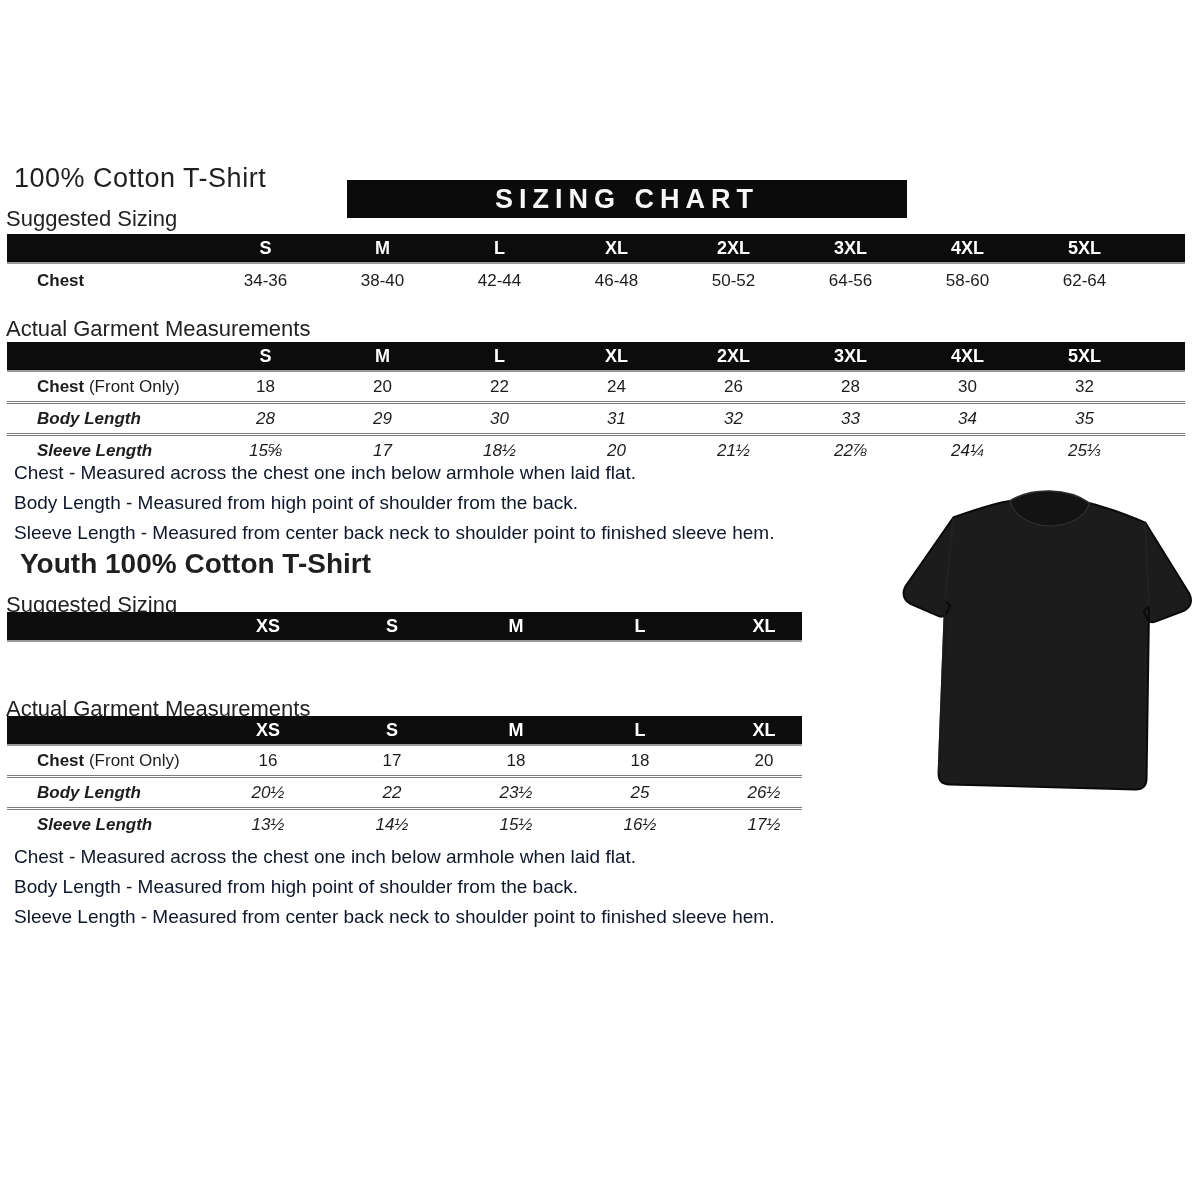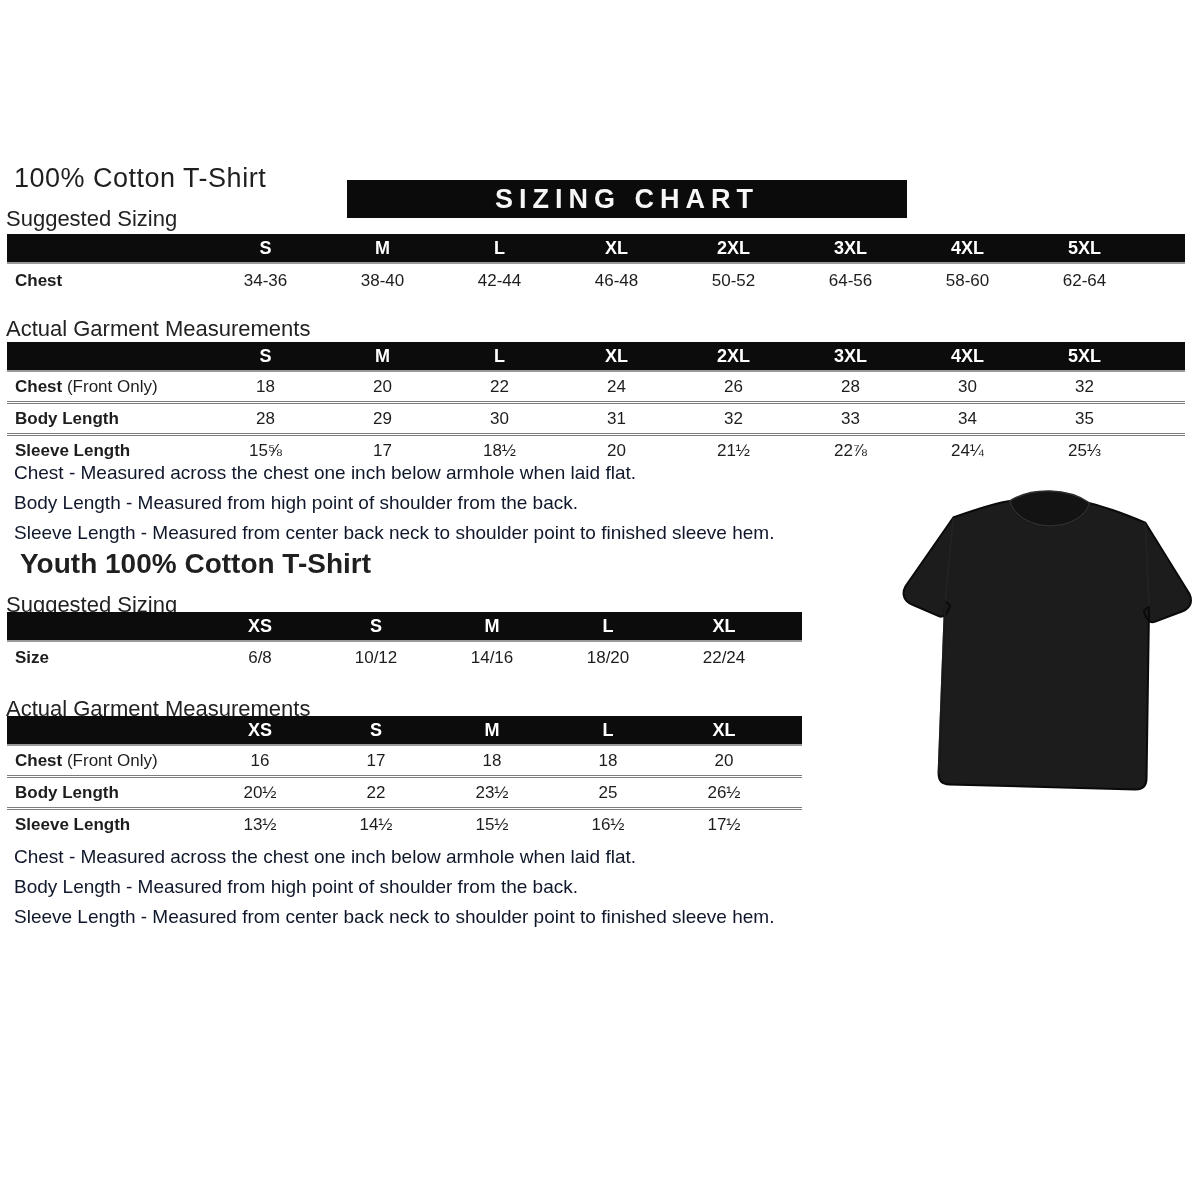--- a/index.html
+++ b/index.html
@@ -7,30 +7,30 @@
        font-family:"Liberation Sans","DejaVu Sans",sans-serif;color:#1f1f1f;}
   .abs{position:absolute;}
   .title{left:14px;top:163px;font-size:27px;font-weight:500;letter-spacing:.5px;}
   .banner{left:347px;top:167px;width:560px;height:38px;background:#0b0b0b;
           display:flex;align-items:center;justify-content:center;margin-top:13px;}
   .banner span{color:#f7f7f7;font-size:27px;font-weight:bold;letter-spacing:6px;}
   .seclabel{font-size:22px;color:#222;}
   .notes div{font-size:19px;line-height:30px;color:#0f172a;}
   .tbl{left:7px;}
   .grid-a{display:grid;grid-template-columns:200px repeat(8,117px) 1fr;}
-  .grid-y{display:grid;grid-template-columns:195px repeat(5,116px) 1fr;}
+  .grid-y{display:grid;grid-template-columns:195px repeat(5,116px) 1fr;gap:8px;}
   .bar{background:#0c0c0c;height:28px;border-bottom:2px solid #9a9a9a;}
   .bar .hcell{display:flex;align-items:center;justify-content:center;
               color:#fff;font-weight:bold;font-size:18px;}
   .row{height:29px;align-items:center;}
   .row .cell{display:flex;align-items:center;justify-content:center;
              font-size:17px;color:#1d1d1d;}
-  .row .lblcell{justify-content:flex-start;padding-left:8px;white-space:pre;}
+  .row .lblcell{justify-content:flex-start;padding-left:8px;white-space:pre;margin-left:22px;}
   .b{font-weight:bold;}
-  .sep{border-top:3px double #7d7d7d;}
+  .sep{border-top:3px double #7d7d7d;font-style:italic;}
   .shirt-wrap{left:896px;top:486px;width:300px;height:318px;transform:rotate(1.5deg);}
 </style>
 </head>
 <body>
 
 <div class="abs title">100% Cotton T-Shirt</div>
 
 <div class="abs banner">
   <span>SIZING CHART</span>
 </div>
@@ -129,29 +129,20 @@
 
 <div class="abs tbl" style="top:612px;width:795px">
   <div class="bar grid-y">
     <div class="hcell"></div>
     <div class="hcell">XS</div>
     <div class="hcell">S</div>
     <div class="hcell">M</div>
     <div class="hcell">L</div>
     <div class="hcell">XL</div>
     <div class="hcell"></div>
-  </div>
-  <div class="row grid-y" style="height:32px">
-    <div class="cell lblcell b">Size</div>
-    <div class="cell">6/8</div>
-    <div class="cell">10/12</div>
-    <div class="cell">14/16</div>
-    <div class="cell">18/20</div>
-    <div class="cell">22/24</div>
-    <div class="cell"></div>
   </div>
 </div>
 
 <div class="abs seclabel" style="left:6px;top:696px">Actual Garment Measurements</div>
 
 <div class="abs tbl" style="top:716px;width:795px">
   <div class="bar grid-y">
     <div class="hcell"></div>
     <div class="hcell">XS</div>
     <div class="hcell">S</div>

